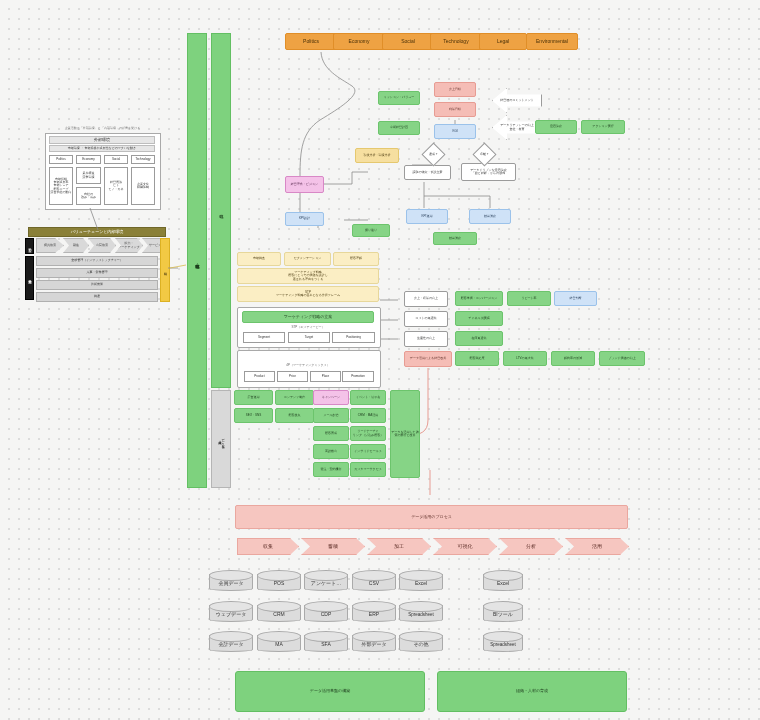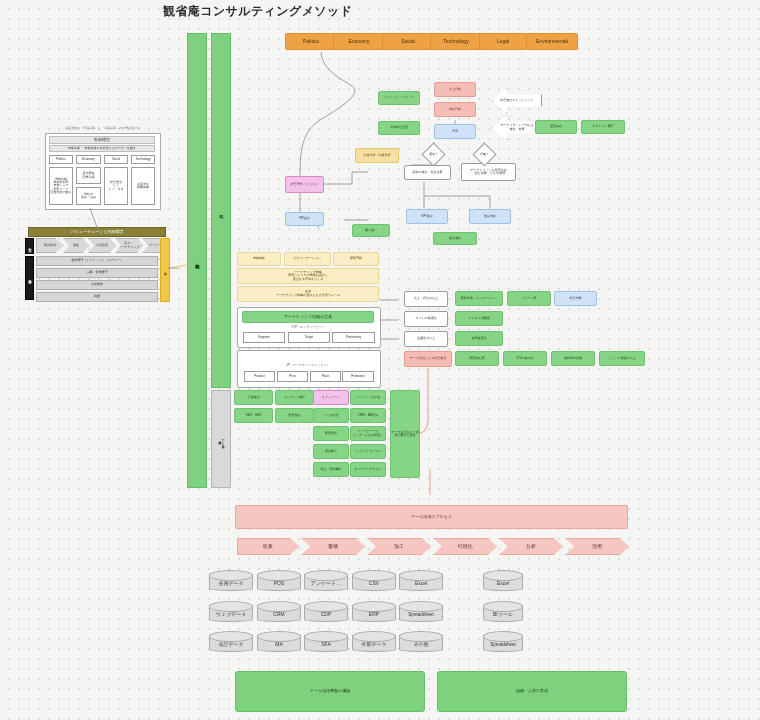--- a/index.html
+++ b/index.html
@@ -69,21 +69,20 @@
   .cyl .lbl{position:absolute;left:0;right:0;top:5px;bottom:0;display:flex;align-items:center;
             justify-content:center;font-size:5px;color:#333;text-align:center;}
 
   svg.wires{position:absolute;left:0;top:0;width:760px;height:720px;pointer-events:none;}
 </style>
 </head>
 <body>
 
 <div id="canvas">
 
-  <div id="title">観省庵コンサルティングメソッド</div>
 
   <div class="t c-orange r2 fs5" style="left:285px;top:33px;width:52px;height:17px;">Politics</div>
   <div class="t c-orange r2 fs5" style="left:333px;top:33px;width:52px;height:17px;">Economy</div>
   <div class="t c-orange r2 fs5" style="left:382px;top:33px;width:52px;height:17px;">Social</div>
   <div class="t c-orange r2 fs5" style="left:430px;top:33px;width:52px;height:17px;">Technology</div>
   <div class="t c-orange r2 fs5" style="left:479px;top:33px;width:48px;height:17px;">Legal</div>
   <div class="t c-orange r2 fs5" style="left:526px;top:33px;width:52px;height:17px;">Environmental</div>
 
   <div class="t fs3" style="left:45px;top:125px;width:115px;height:8px;color:#777;">企業活動は「外部環境」と「内部環境」の影響を受ける</div>
   <div class="c-panel" style="position:absolute;left:45px;top:133px;width:114px;height:75px;"></div>

